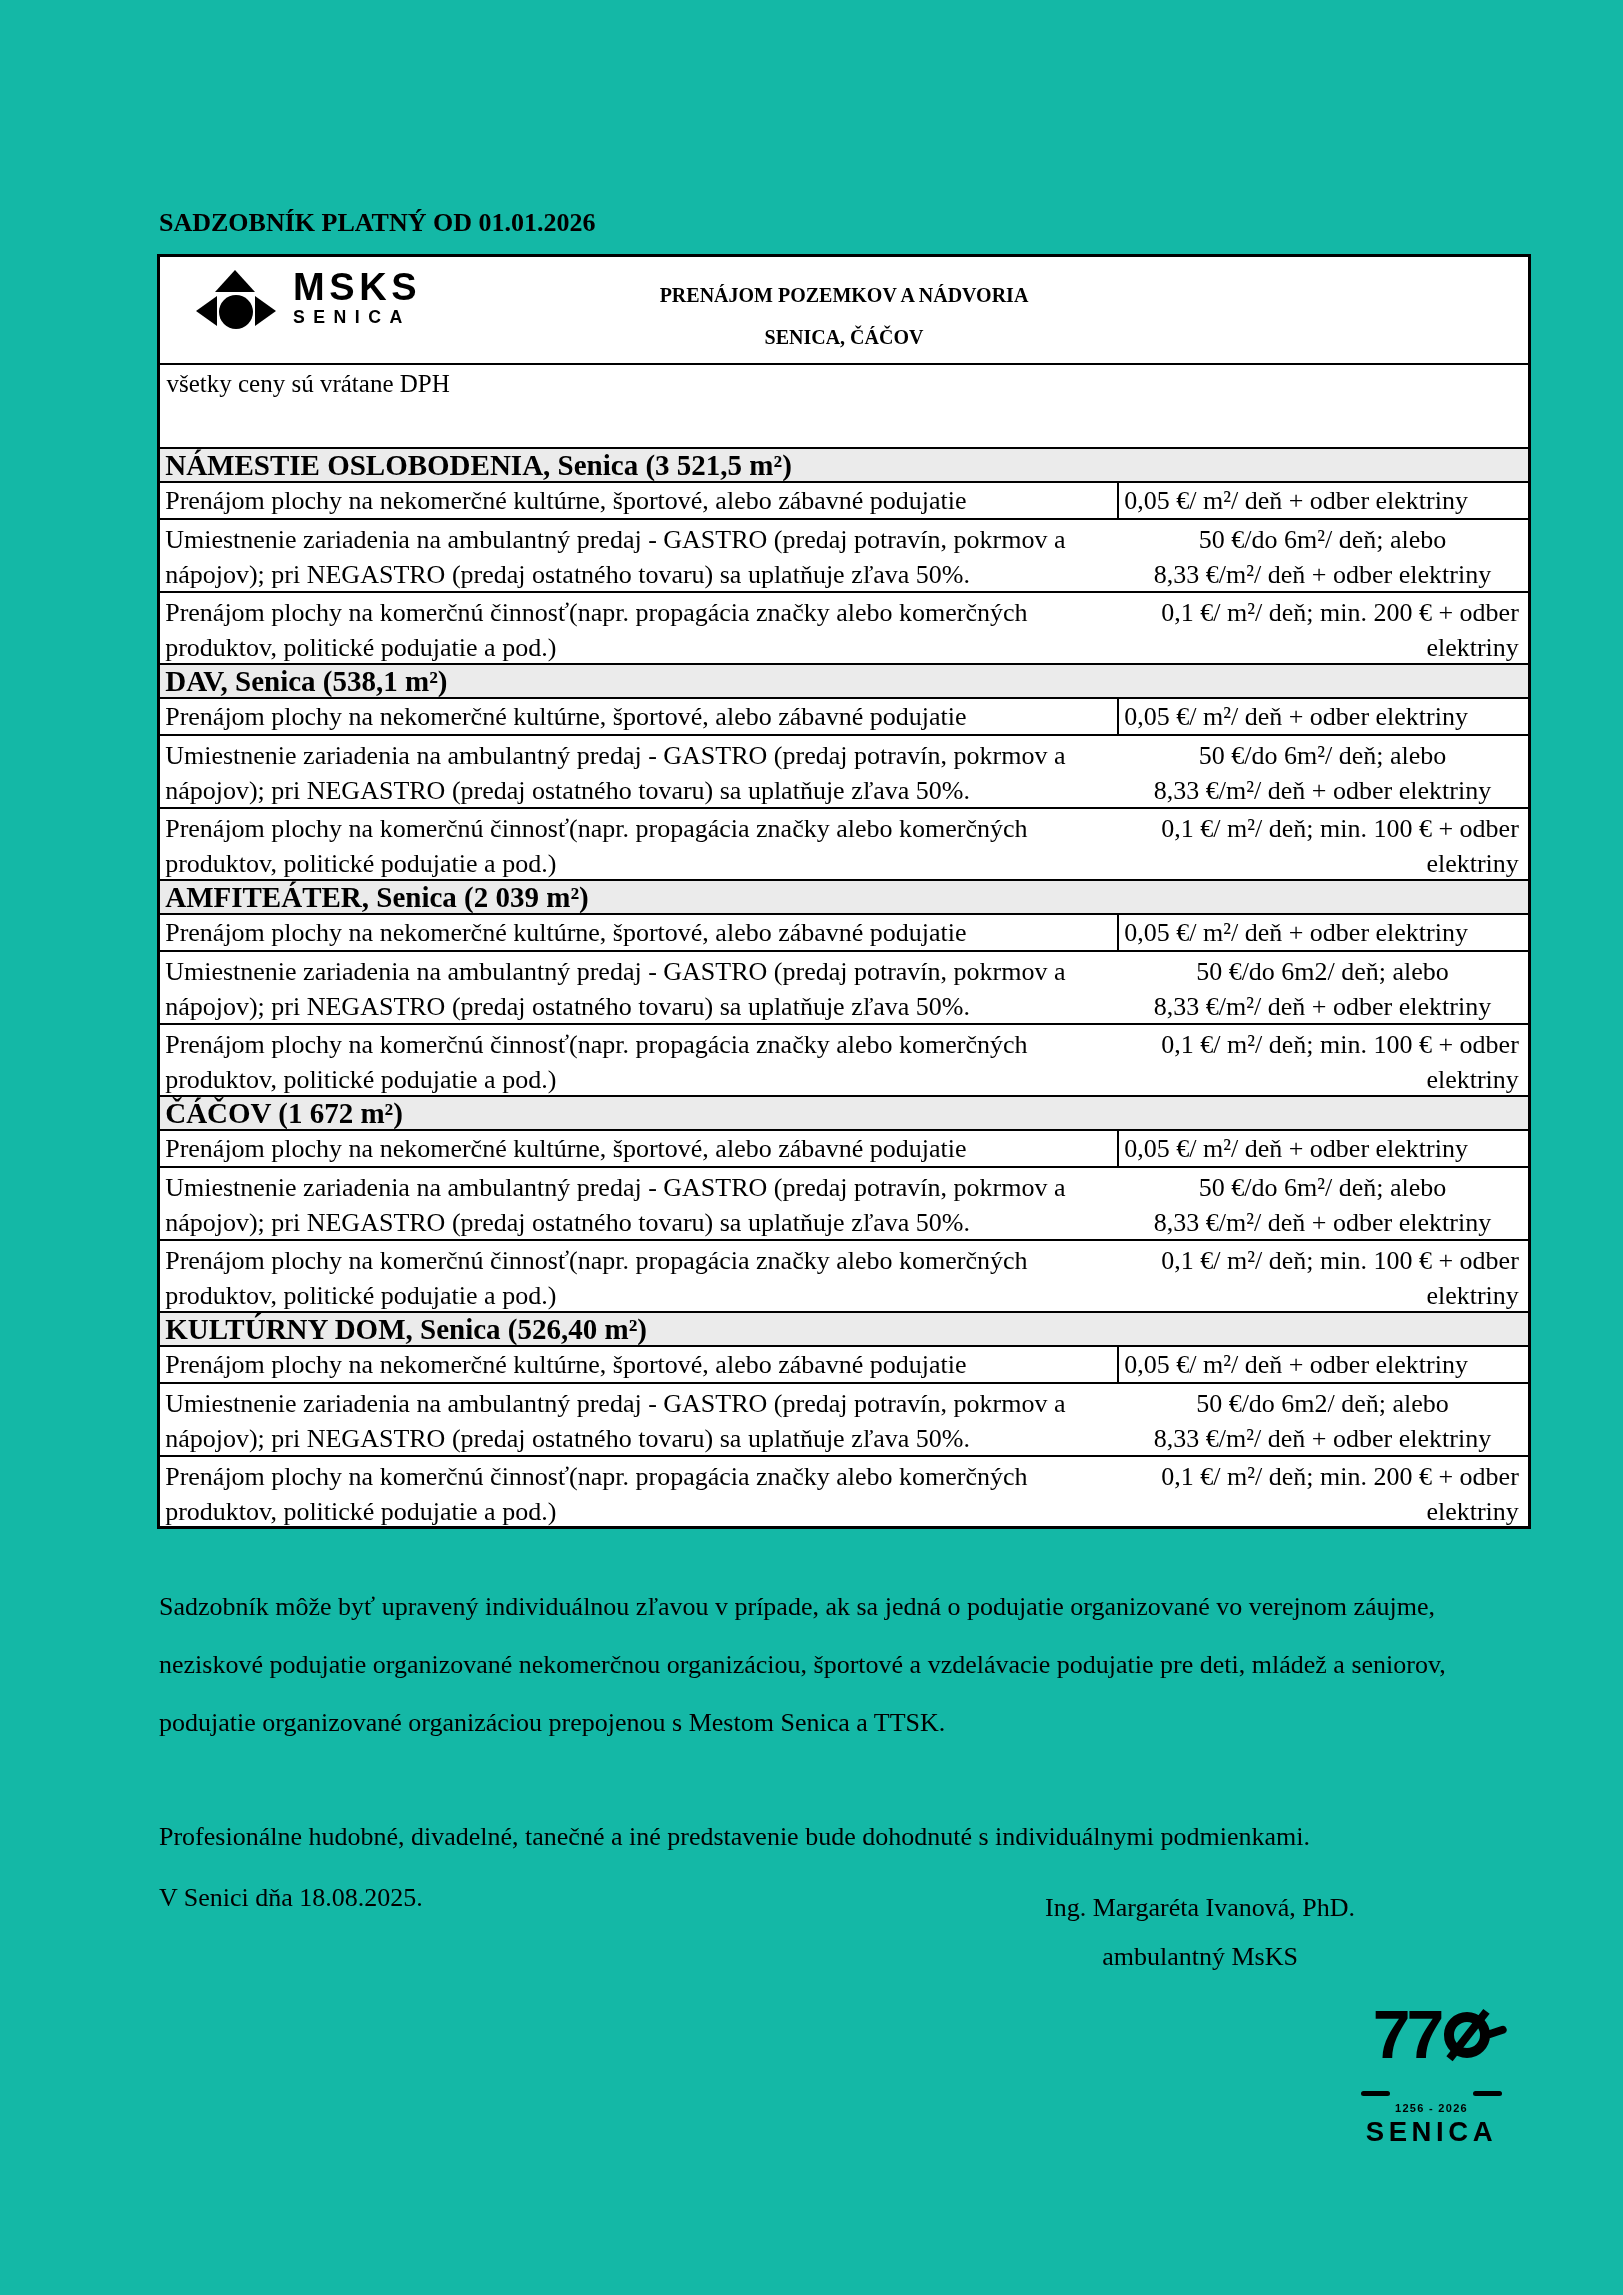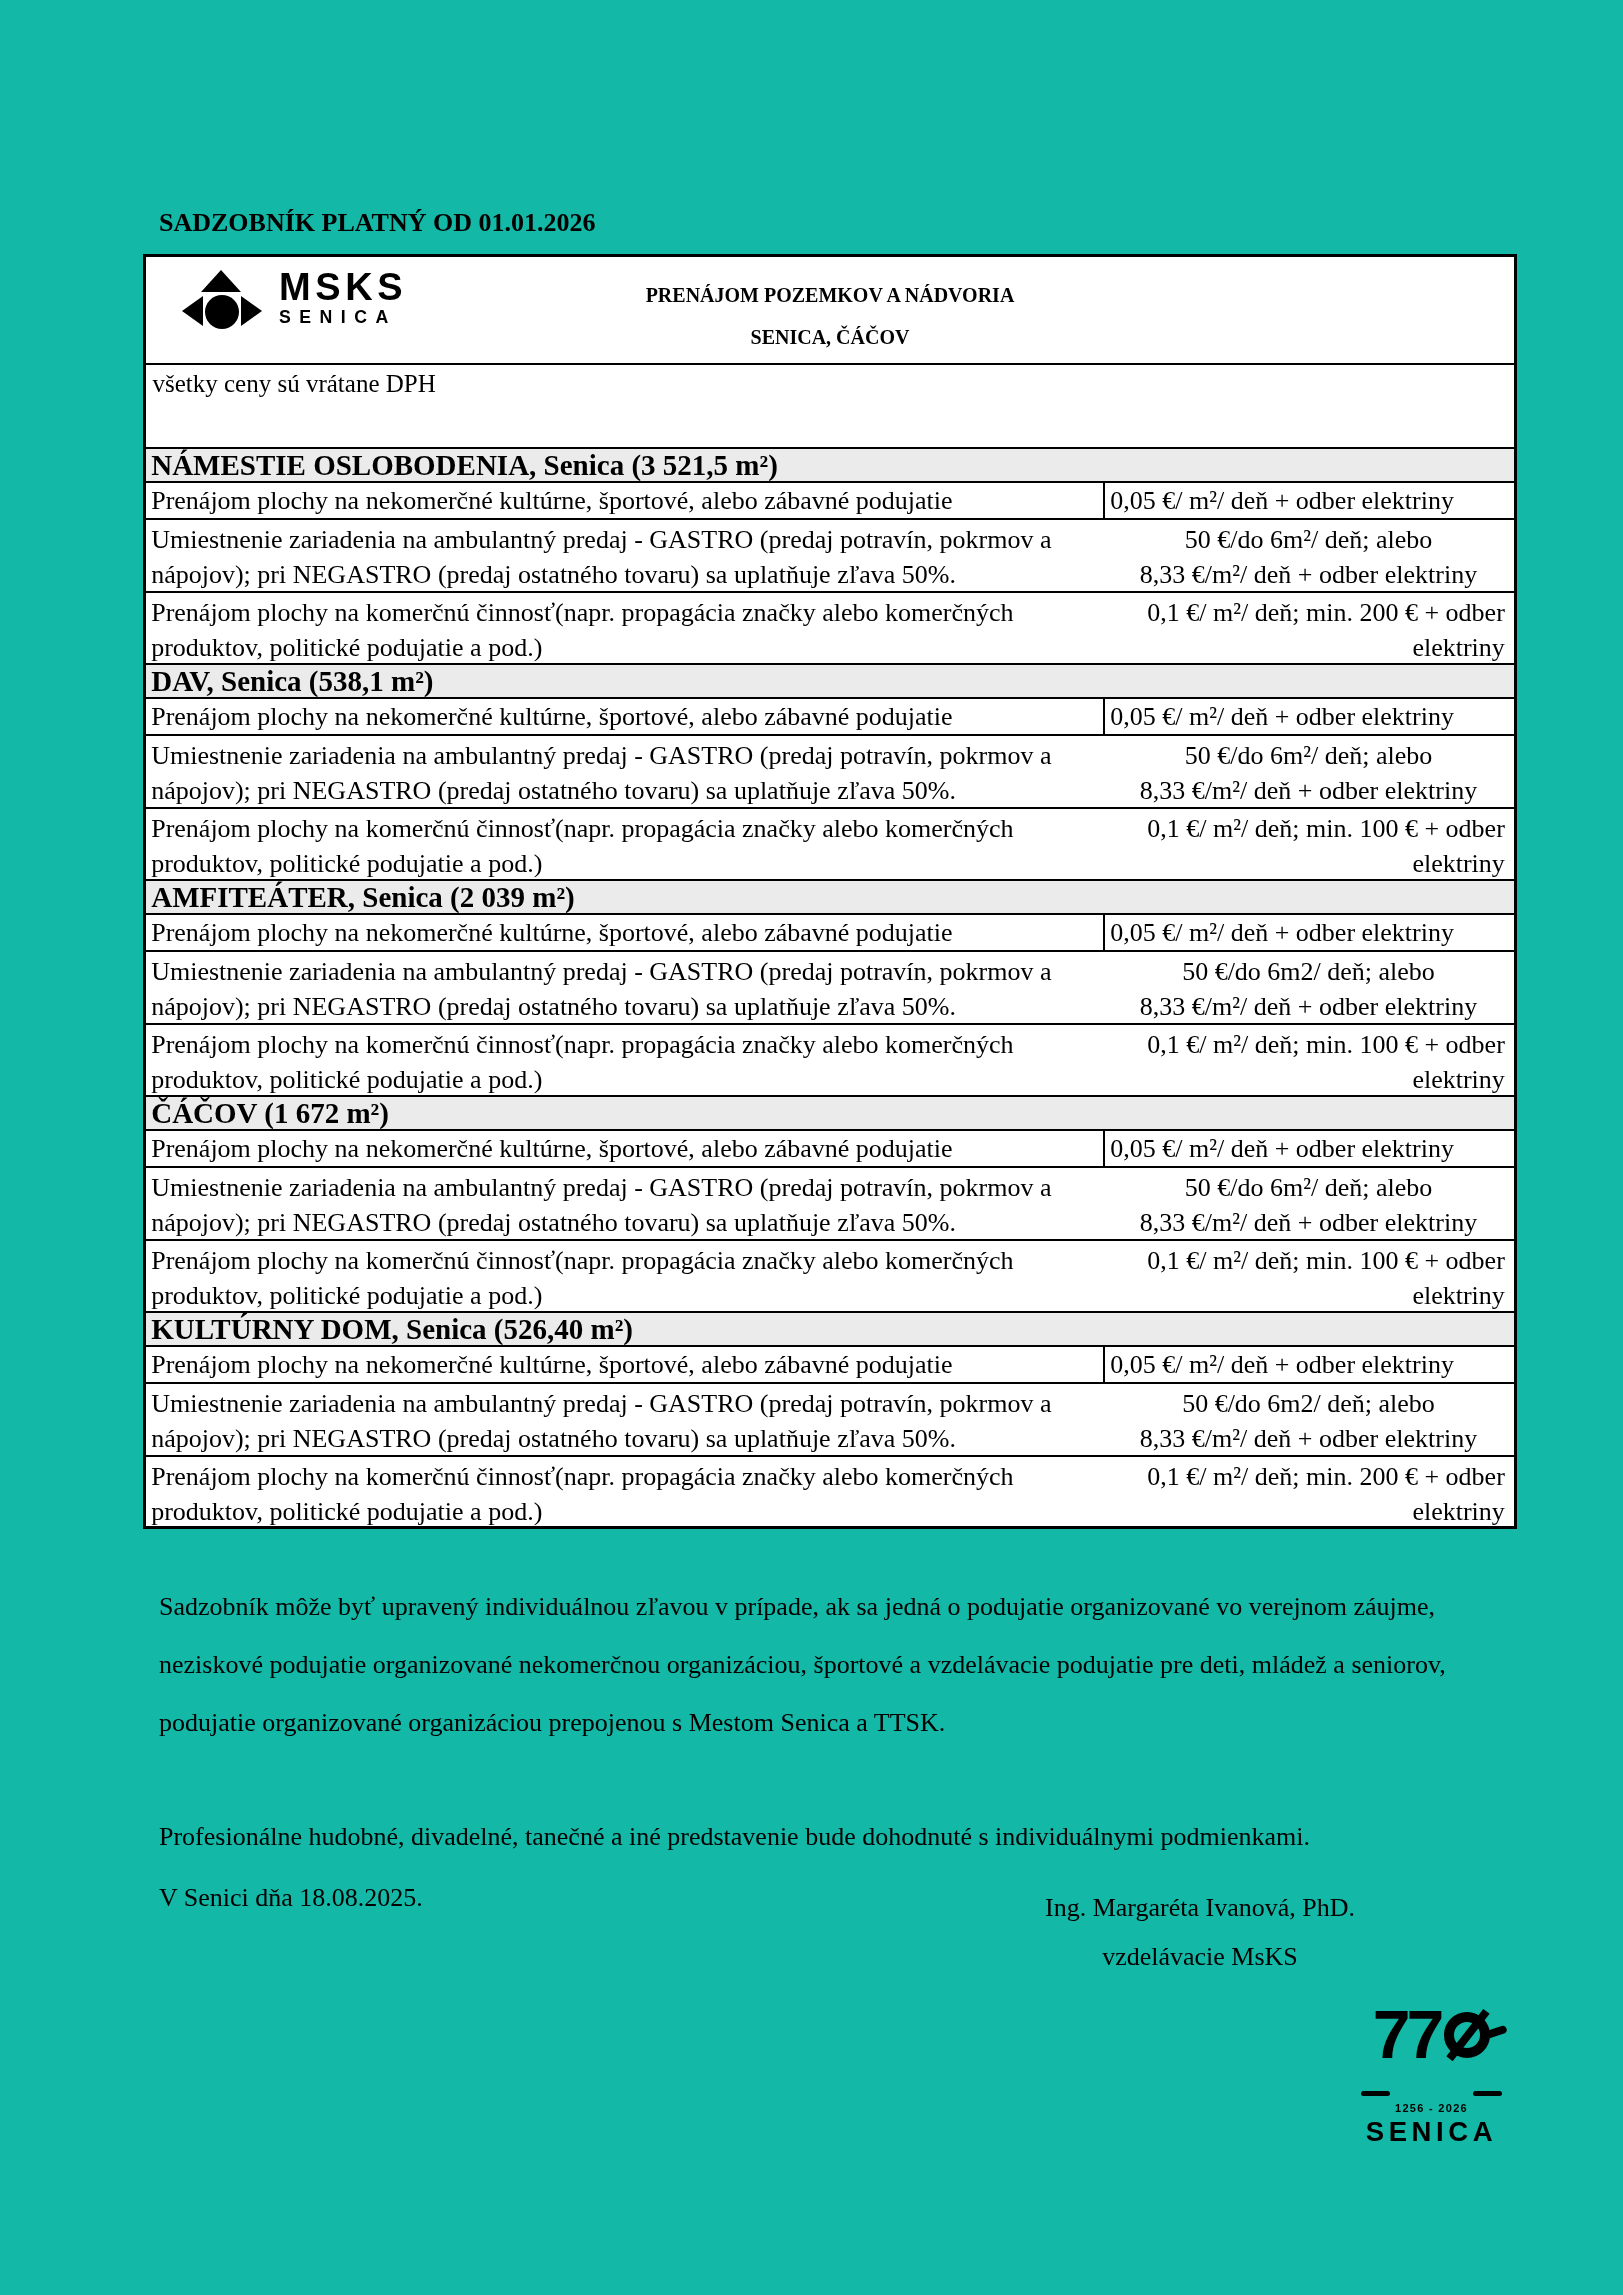--- a/index.html
+++ b/index.html
@@ -2,21 +2,21 @@
 <html style="font-size:10.5px"><head>
 <meta charset="utf-8">
 <style>
   html,body{margin:0;padding:0;background:#fff;}
   .page{position:relative;width:1623px;height:2295px;background:#14b8a6;color:#000;
         font-family:"Liberation Serif",serif;overflow:hidden;}
   *{box-sizing:border-box;}
 
   .top-label{position:absolute;left:159px;top:208px;font-size:26px;font-weight:bold;letter-spacing:0px;}
 
-  .price-table{position:absolute;left:143px;top:254px;width:1374px;border:3.3px solid #000;background:#fff;}
+  .price-table{position:absolute;left:157px;top:254px;width:1374px;border:3.3px solid #000;background:#fff;}
 
   .header-row{position:relative;height:108px;border-bottom:2.6px solid #000;}
   .msks-logo{position:absolute;left:36px;top:11.8px;display:flex;align-items:center;gap:17px;
              font-family:"Liberation Sans",sans-serif;}
   .mark{position:relative;width:80px;height:60px;}
   .tri-up{position:absolute;left:19px;top:1.3px;width:0;height:0;
           border-left:20px solid transparent;border-right:20px solid transparent;border-bottom:22px solid #000;}
   .tri-left{position:absolute;left:0;top:27.5px;width:0;height:0;
           border-top:15.7px solid transparent;border-bottom:15.7px solid transparent;border-right:21.6px solid #000;}
   .tri-right{position:absolute;right:0;top:27.5px;width:0;height:0;
@@ -203,21 +203,21 @@
 
   <div class="notes">
     <div class="note-p1">Sadzobník môže byť upravený individuálnou zľavou v prípade, ak sa jedná o podujatie organizované vo verejnom záujme, neziskové podujatie organizované nekomerčnou organizáciou, športové a vzdelávacie podujatie pre deti, mládež a seniorov, podujatie organizované organizáciou prepojenou s Mestom Senica a TTSK.</div>
     <div class="note-p2">Profesionálne hudobné, divadelné, tanečné a iné predstavenie bude dohodnuté s individuálnymi podmienkami.</div>
   </div>
 
   <div class="footer-row">
     <div class="date-line">V Senici dňa 18.08.2025.</div>
     <div class="signature">
       <div>Ing. Margaréta Ivanová, PhD.</div>
-      <div>vzdelávacie MsKS</div>
+      <div>ambulantný MsKS</div>
     </div>
   </div>
 
   <div class="anniv">
     <div class="anniv-top">
       <span class="n77">77</span>
       <span class="zero">
         <span class="ring"></span>
         <span class="slash"></span>
         <span class="wing"></span>

